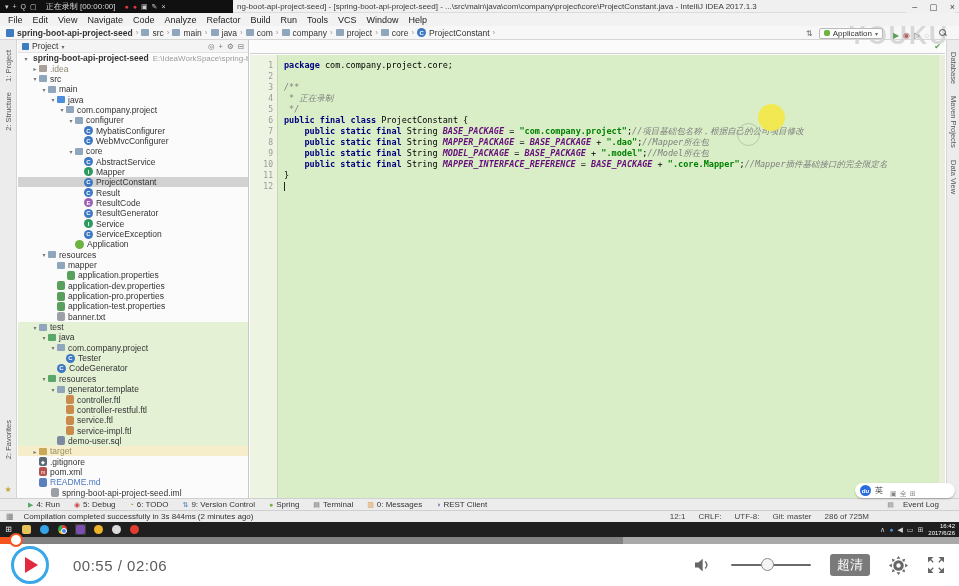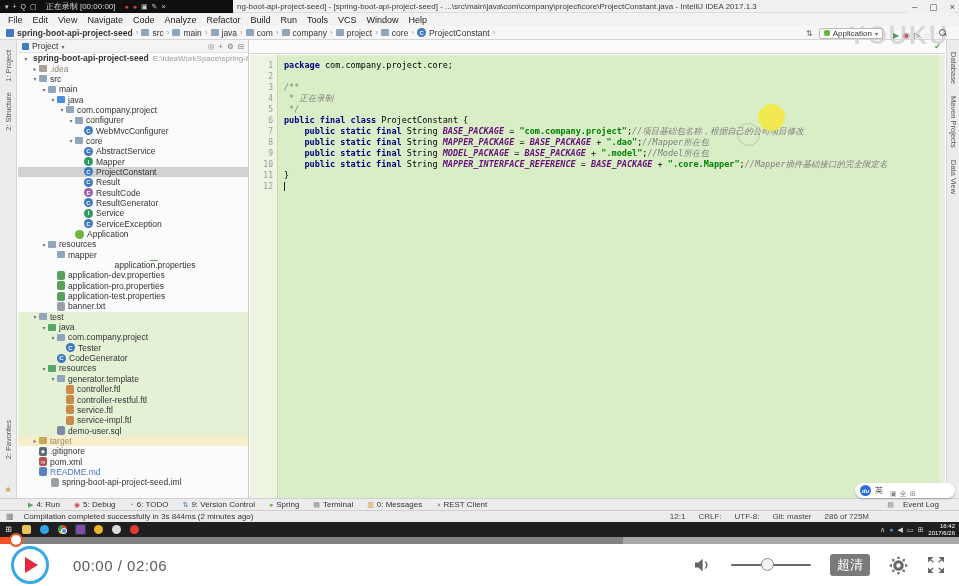--- a/index.html
+++ b/index.html
@@ -286,20 +286,25 @@
               <span class="tlabel">com.company.project</span>
             </div>
             <div class="trow" style="padding-left: 49px;">
               <span class="arrow">▾</span>
               <span class="ico-folder" style="background: rgb(143, 166, 189);"></span>
               <span class="tlabel">configurer</span>
             </div>
             <div class="trow" style="padding-left: 58px;">
               <span class="arrow"></span>
               <span class="ico-circle" style="background: rgb(60, 120, 195);">C</span>
+              <span class="tlabel">MybatisConfigurer</span>
+            </div>
+            <div class="trow" style="padding-left: 58px;">
+              <span class="arrow"></span>
+              <span class="ico-circle" style="background: rgb(60, 120, 195);">C</span>
               <span class="tlabel">WebMvcConfigurer</span>
             </div>
             <div class="trow" style="padding-left: 49px;">
               <span class="arrow">▾</span>
               <span class="ico-folder" style="background: rgb(143, 166, 189);"></span>
               <span class="tlabel">core</span>
             </div>
             <div class="trow" style="padding-left: 58px;">
               <span class="arrow"></span>
               <span class="ico-circle" style="background: rgb(60, 120, 195);">C</span>
@@ -348,21 +353,21 @@
             <div class="trow" style="padding-left: 22px;">
               <span class="arrow">▾</span>
               <span class="ico-folder" style="background: rgb(143, 166, 189);"></span>
               <span class="tlabel">resources</span>
             </div>
             <div class="trow" style="padding-left: 31px;">
               <span class="arrow"></span>
               <span class="ico-folder" style="background: rgb(143, 166, 189);"></span>
               <span class="tlabel">mapper</span>
             </div>
-            <div class="trow" style="padding-left: 41px; flex-direction: column;">
+            <div class="trow" style="padding-left: 41px;">
               <span class="arrow"></span>
               <span class="ico-sq" style="background: rgb(88, 160, 92);"></span>
               <span class="tlabel">application.properties</span>
             </div>
             <div class="trow" style="padding-left: 31px;">
               <span class="arrow"></span>
               <span class="ico-sq" style="background: rgb(88, 160, 92);"></span>
               <span class="tlabel">application-dev.properties</span>
             </div>
             <div class="trow" style="padding-left: 31px;">
@@ -635,21 +640,21 @@
   <div class="progress">
     <div class="prog-buf" id="prog-buf" style="width: 65%;"></div>
     <div class="prog-played" id="prog-played" style="width: 12px;"></div>
     <div class="prog-knob"></div>
   </div>
 
   <div class="controls">
     <div class="play-btn">
       <div class="play-tri"></div>
     </div>
-    <div class="time">00:00 / 02:06</div>
+    <div class="time">00:55 / 02:06</div>
     <div class="ctr-right">
       <svg width="17" height="14" viewBox="0 0 20 16">
         <polygon points="0,5 4,5 9,0.5 9,15.5 4,11 0,11" fill="#666"></polygon>
         <path d="M12 4 q4 4 0 8" stroke="#666" stroke-width="1.6" fill="none"></path>
       </svg>
       <div class="vol-slider">
         <div class="vol-knob"></div>
       </div>
       <div class="quality">超清</div>
       <svg width="19" height="19" viewBox="0 0 20 20">

